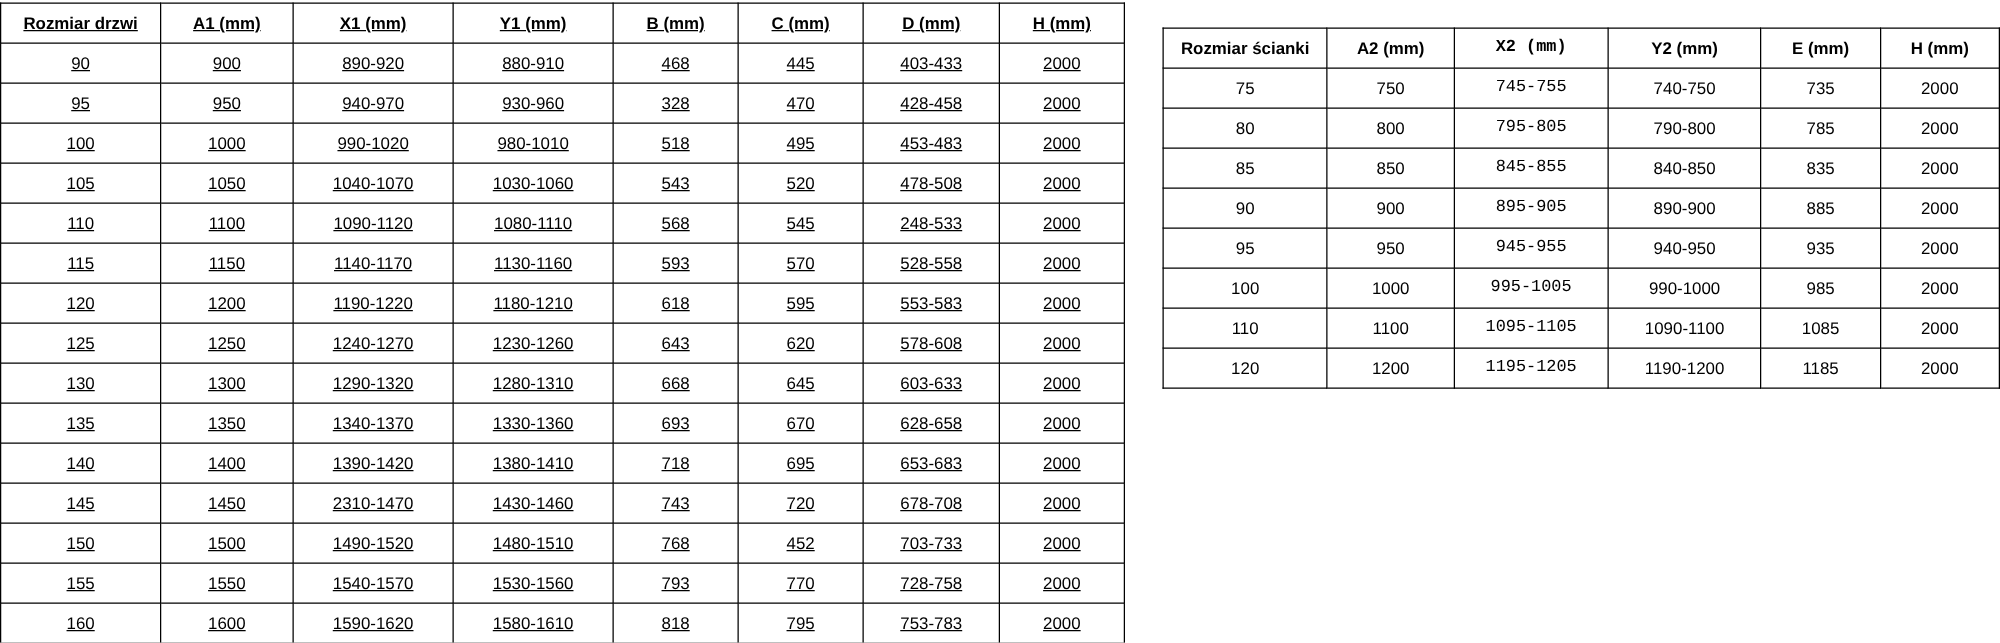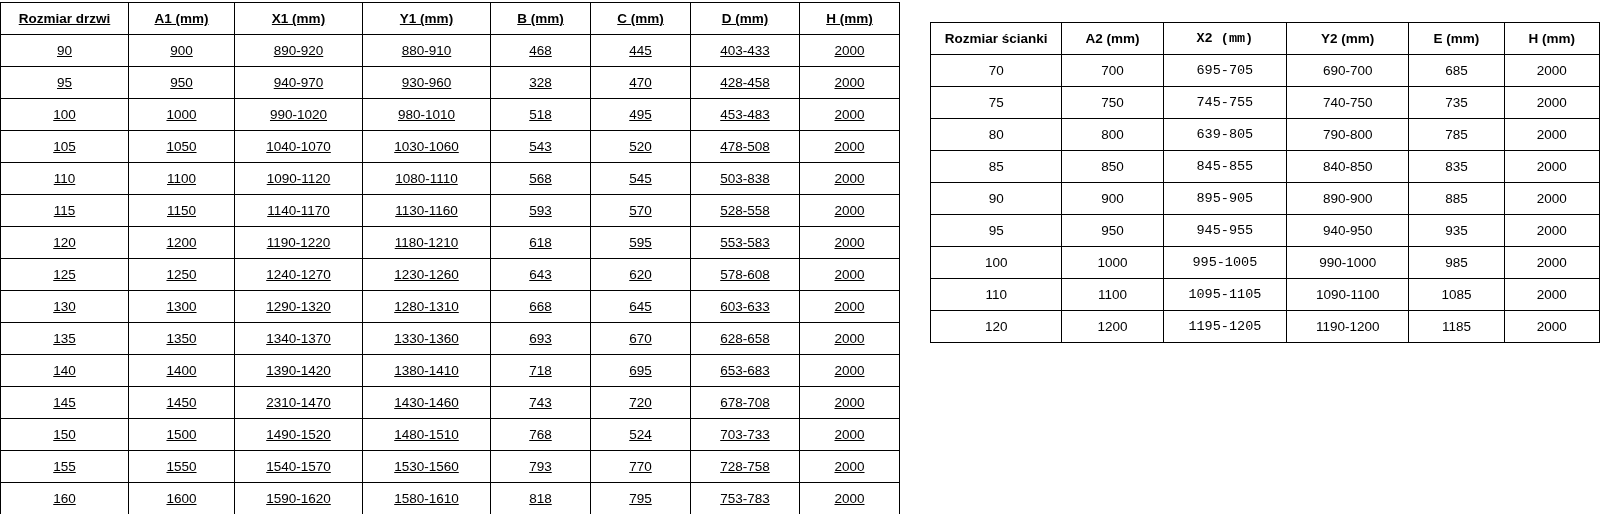--- a/index.html
+++ b/index.html
@@ -127,21 +127,21 @@
             <td>478-508</td>
             <td>2000</td>
           </tr>
           <tr>
             <td>110</td>
             <td>1100</td>
             <td>1090-1120</td>
             <td>1080-1110</td>
             <td>568</td>
             <td>545</td>
-            <td>503-838</td>
+            <td>248-533</td>
             <td>2000</td>
           </tr>
           <tr>
             <td>115</td>
             <td>1150</td>
             <td>1140-1170</td>
             <td>1130-1160</td>
             <td>593</td>
             <td>570</td>
             <td>528-558</td>
@@ -206,21 +206,21 @@
             <td>720</td>
             <td>678-708</td>
             <td>2000</td>
           </tr>
           <tr>
             <td>150</td>
             <td>1500</td>
             <td>1490-1520</td>
             <td>1480-1510</td>
             <td>768</td>
-            <td>524</td>
+            <td>452</td>
             <td>703-733</td>
             <td>2000</td>
           </tr>
           <tr>
             <td>155</td>
             <td>1550</td>
             <td>1540-1570</td>
             <td>1530-1560</td>
             <td>793</td>
             <td>770</td>
@@ -248,39 +248,31 @@
             <th>Rozmiar ścianki</th>
             <th>A2 (mm)</th>
             <th>X2 (mm)</th>
             <th>Y2 (mm)</th>
             <th>E (mm)</th>
             <th>H (mm)</th>
           </tr>
       </thead>
       <tbody id="walls-body">
           <tr>
-            <td>70</td>
-            <td>700</td>
-            <td>695-705</td>
-            <td>690-700</td>
-            <td>685</td>
-            <td>2000</td>
-          </tr>
-          <tr>
             <td>75</td>
             <td>750</td>
             <td>745-755</td>
             <td>740-750</td>
             <td>735</td>
             <td>2000</td>
           </tr>
           <tr>
             <td>80</td>
             <td>800</td>
-            <td>639-805</td>
+            <td>795-805</td>
             <td>790-800</td>
             <td>785</td>
             <td>2000</td>
           </tr>
           <tr>
             <td>85</td>
             <td>850</td>
             <td>845-855</td>
             <td>840-850</td>
             <td>835</td>

